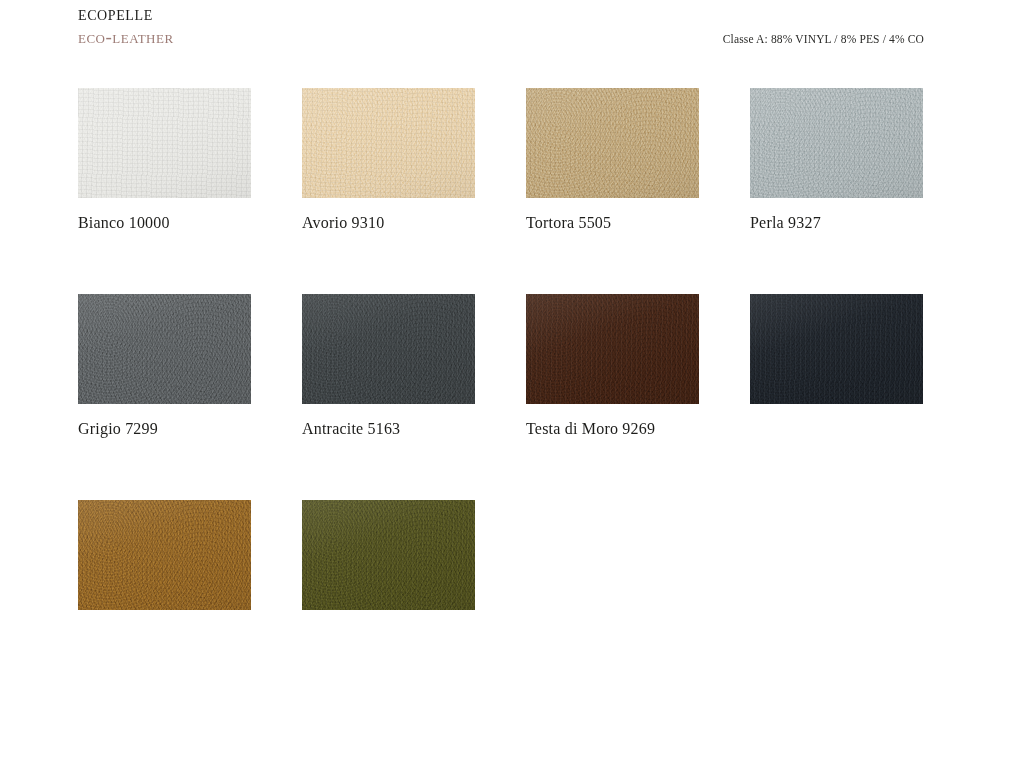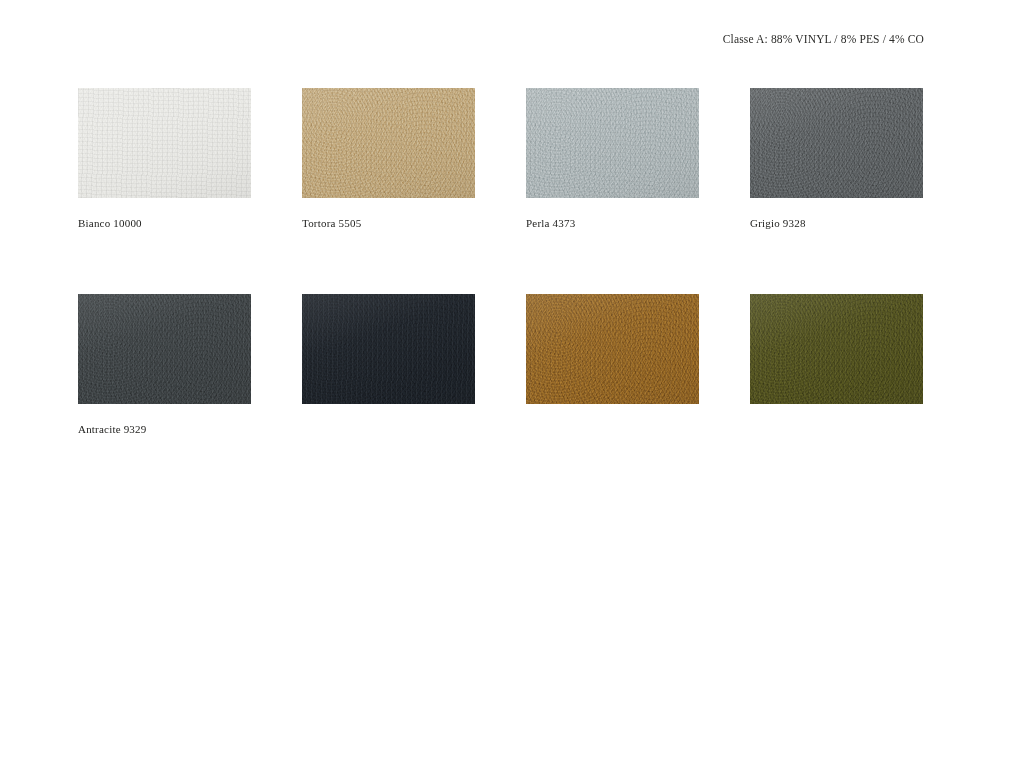--- a/index.html
+++ b/index.html
@@ -120,74 +120,94 @@
     position: absolute;
     inset: 0;
     background: linear-gradient(160deg,
       rgba(255,255,255,0.10) 0%,
       rgba(255,255,255,0.02) 38%,
       rgba(0,0,0,0.015) 72%,
       rgba(0,0,0,0.05) 100%);
   }
   .swatch-label {
     margin-top: 18px;
-    font-size: 11px;
+    font-size: 16px;
     letter-spacing: 0.2px;
     color: #1d1d1b;
     line-height: 14px;
     white-space: nowrap;
   }
 </style>
 </head>
 <body>
 
 <div class="header">
+  <div class="title-block">
+    <div class="title-main">Ecopelle</div>
+    <div class="title-sub">Eco-leather</div>
+  </div>
   <div class="composition">Classe A: 88% VINYL / 8% PES / 4% CO</div>
 </div>
 
 <div class="grid" id="swatch-grid">
     <div class="swatch-cell">
       <div class="swatch" style="background-color: rgb(232, 232, 228);">
         <div class="grain"></div>
         <div class="grain2"></div>
         <div class="sheen"></div>
       </div>
       <div class="swatch-label">Bianco 10000</div>
     </div>
     <div class="swatch-cell">
+      <div class="swatch" style="background-color: rgb(232, 208, 168);">
+        <div class="grain"></div>
+        <div class="grain2"></div>
+        <div class="sheen"></div>
+      </div>
+      <div class="swatch-label">Avorio 9310</div>
+    </div>
+    <div class="swatch-cell">
       <div class="swatch" style="background-color: rgb(189, 162, 116);">
         <div class="grain"></div>
         <div class="grain2"></div>
         <div class="sheen"></div>
       </div>
       <div class="swatch-label">Tortora 5505</div>
     </div>
     <div class="swatch-cell">
       <div class="swatch" style="background-color: rgb(168, 178, 180);">
         <div class="grain"></div>
         <div class="grain2"></div>
         <div class="sheen"></div>
       </div>
-      <div class="swatch-label">Perla 4373</div>
+      <div class="swatch-label">Perla 9327</div>
     </div>
     <div class="swatch-cell">
       <div class="swatch" style="background-color: rgb(86, 90, 92);">
         <div class="grain"></div>
         <div class="grain2"></div>
         <div class="sheen"></div>
       </div>
-      <div class="swatch-label">Grigio 9328</div>
+      <div class="swatch-label">Grigio 7299</div>
     </div>
     <div class="swatch-cell">
       <div class="swatch" style="background-color: rgb(57, 62, 64);">
         <div class="grain"></div>
         <div class="grain2"></div>
         <div class="sheen"></div>
       </div>
-      <div class="swatch-label">Antracite 9329</div>
+      <div class="swatch-label">Antracite 5163</div>
+    </div>
+    <div class="swatch-cell">
+      <div class="swatch" style="background-color: rgb(61, 32, 18);">
+        <div class="grain"></div>
+        <div class="grain2"></div>
+        <div class="sheen"></div>
+      </div>
+      <div class="swatch-label">Testa di Moro 9269</div>
     </div>
     <div class="swatch-cell">
       <div class="swatch" style="background-color: rgb(27, 32, 38);">
         <div class="grain"></div>
         <div class="grain2"></div>
         <div class="sheen"></div>
       </div>
     </div>
     <div class="swatch-cell">
       <div class="swatch" style="background-color: rgb(138, 94, 34);">

